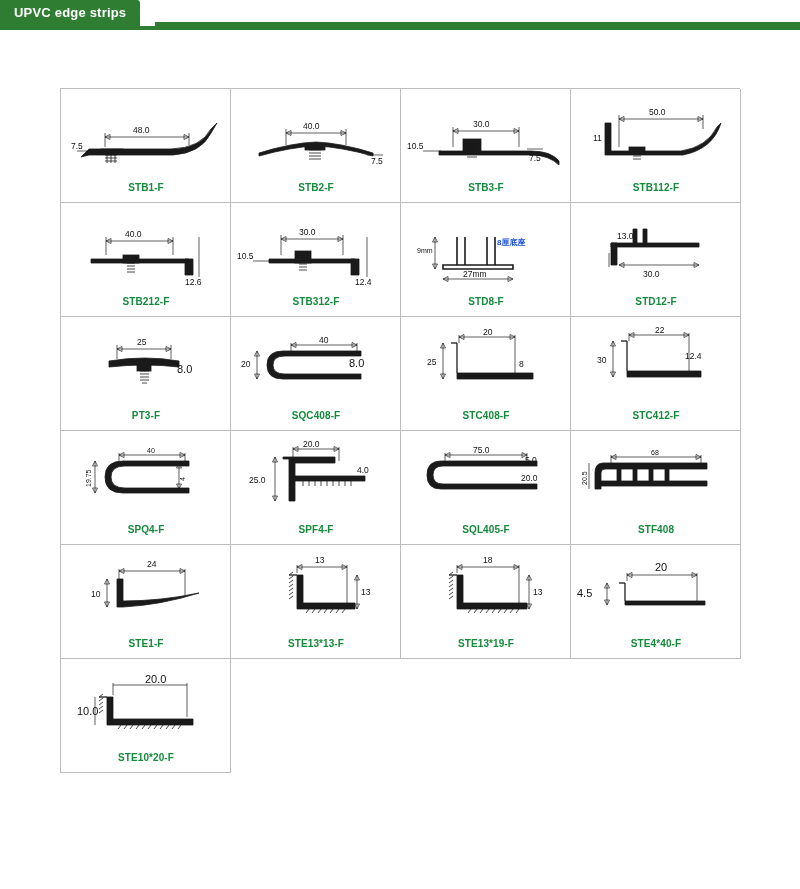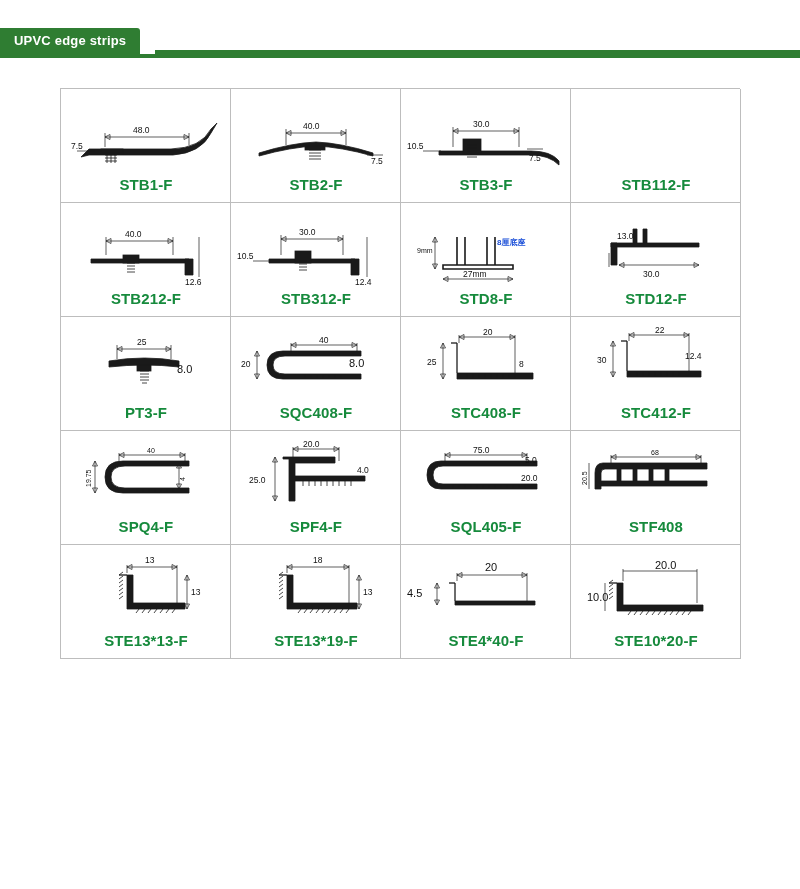--- a/index.html
+++ b/index.html
@@ -13,21 +13,20 @@
     font-family: "Liberation Sans", sans-serif;
     position: relative;
     overflow: hidden;
   }
 
   
   .header {
     position: relative;
     height: 32px;
     width: 672px;
-    margin-top: 28px;
   }
   .header-tab {
     position: absolute;
     left: 0;
     top: 0;
     height: 26px;
     padding: 0 14px 0 14px;
     background: #2f7d32;
     color: #ffffff;
     font-size: 13px;
@@ -87,21 +86,21 @@
     display: block;
     width: 170px;
     height: 86px;
   }
   .cap {
     position: absolute;
     bottom: 9px;
     left: 0;
     width: 170px;
     text-align: center;
-    font-size: 15px;
+    font-size: 10px;
     font-weight: bold;
     color: #168a3c;
     letter-spacing: .1px;
   }
 
   
   .prof { fill: #1a1a1a; stroke: #1a1a1a; stroke-width: .8; }
   .prof-o { fill: none; stroke: #1a1a1a; stroke-width: 1.6; }
   .dim { stroke: #1a1a1a; stroke-width: .7; fill: none; }
   .dimtxt { font-family: "Liberation Sans", sans-serif; font-size: 8.5px; fill: #111; }
@@ -175,20 +174,35 @@
         <line class="dim" x1="22" y1="62" x2="40" y2="62"></line>
         <text class="dimtxt" x="6" y="60">10.5</text>
         <line class="dim" x1="126" y1="60" x2="142" y2="60"></line>
         <text class="dimtxt" x="128" y="72">7.5</text>
       </svg>
     </div>
     <div class="cap">STB3-F</div>
   </div>
 
   <div class="cell">
+    <div class="figure">
+      <svg viewBox="0 0 170 86">
+        <path class="prof" d="M34 34 L40 34 L40 66 L34 66 Z"></path>
+        <path class="prof" d="M40 62 L110 62 Q136 58 146 38 L150 34 Q142 60 112 66 L40 66 Z"></path>
+        <rect class="prof" x="58" y="58" width="16" height="6"></rect>
+        <path class="prof" d="M62 64 l8 0 M62 67 l8 0 M62 70 l8 0" stroke-width="1" fill="none"></path>
+        <line class="dim" x1="48" y1="26" x2="48" y2="58"></line>
+        <line class="dim" x1="132" y1="26" x2="132" y2="40"></line>
+        <line class="dim" x1="48" y1="30" x2="132" y2="30"></line>
+        <path class="dim" d="M48 30 l5 -2.5 l0 5 Z" fill="#111"></path>
+        <path class="dim" d="M132 30 l-5 -2.5 l0 5 Z" fill="#111"></path>
+        <text class="dimtxt" x="78" y="26">50.0</text>
+        <text class="dimtxt" x="22" y="52">11</text>
+      </svg>
+    </div>
     <div class="cap">STB112-F</div>
   </div>
 
   <div class="cell">
     <div class="figure">
       <svg viewBox="0 0 170 86">
         <path class="prof" d="M30 56 L128 56 L128 60 L30 60 Z"></path>
         <path class="prof" d="M124 56 L132 56 L132 72 L124 72 Z"></path>
         <rect class="prof" x="62" y="52" width="16" height="8"></rect>
         <path class="prof" d="M66 60 l8 0 M66 63 l8 0 M66 66 l8 0 M66 69 l8 0" stroke-width="1" fill="none"></path>
@@ -423,20 +437,38 @@
         <text class="dimtxt sm" x="80" y="24">68</text>
         <line class="dim" x1="18" y1="32" x2="18" y2="58"></line>
         <text class="dimtxt sm" x="16" y="54" transform="rotate(-90 16 54)">20.5</text>
       </svg>
     </div>
     <div class="cap">STF408</div>
   </div>
 
 
 
+  <div class="cell">
+    <div class="figure">
+      <svg viewBox="0 0 170 86">
+        <path class="prof" d="M56 34 L62 34 L62 56 Q100 56 138 48 Q100 60 62 62 L56 62 Z"></path>
+        <line class="dim" x1="58" y1="24" x2="58" y2="34"></line>
+        <line class="dim" x1="124" y1="24" x2="124" y2="50"></line>
+        <line class="dim" x1="58" y1="26" x2="124" y2="26"></line>
+        <path class="dim" d="M58 26 l5 -2.5 l0 5 Z" fill="#111"></path>
+        <path class="dim" d="M124 26 l-5 -2.5 l0 5 Z" fill="#111"></path>
+        <text class="dimtxt" x="86" y="22">24</text>
+        <line class="dim" x1="46" y1="34" x2="46" y2="62"></line>
+        <path class="dim" d="M46 34 l-2.5 5 l5 0 Z" fill="#111"></path>
+        <path class="dim" d="M46 62 l-2.5 -5 l5 0 Z" fill="#111"></path>
+        <text class="dimtxt" x="30" y="52">10</text>
+      </svg>
+    </div>
+    <div class="cap">STE1-F</div>
+  </div>
 
 
   <div class="cell">
     <div class="figure">
       <svg viewBox="0 0 170 86">
         <path class="prof" d="M58 30 L66 30 L66 64 L124 64 L124 58 L72 58 L72 30 Z"></path>
         <path class="prof" d="M58 30 l4 -3 M58 34 l4 -3 M58 38 l4 -3 M58 42 l4 -3 M58 46 l4 -3 M58 50 l4 -3 M58 54 l4 -3" stroke-width=".9" fill="none"></path>
         <path class="prof" d="M78 64 l-3 4 M84 64 l-3 4 M90 64 l-3 4 M96 64 l-3 4 M102 64 l-3 4 M108 64 l-3 4 M114 64 l-3 4" stroke-width=".9" fill="none"></path>
         <line class="dim" x1="66" y1="20" x2="66" y2="28"></line>
         <line class="dim" x1="116" y1="20" x2="116" y2="58"></line>

